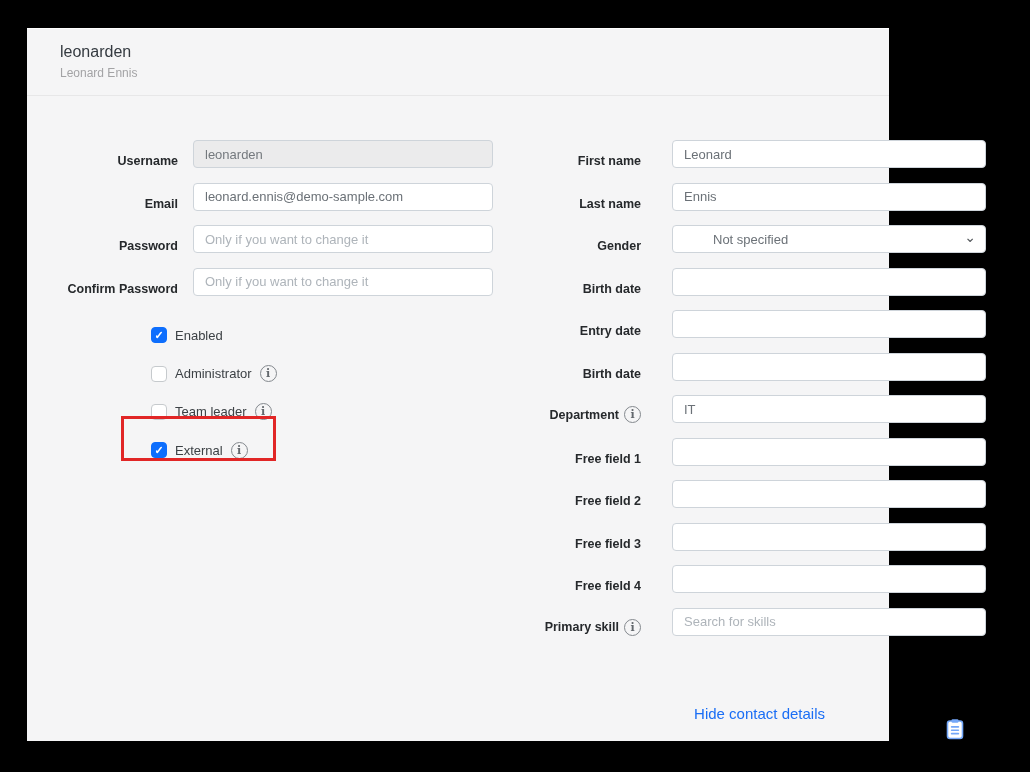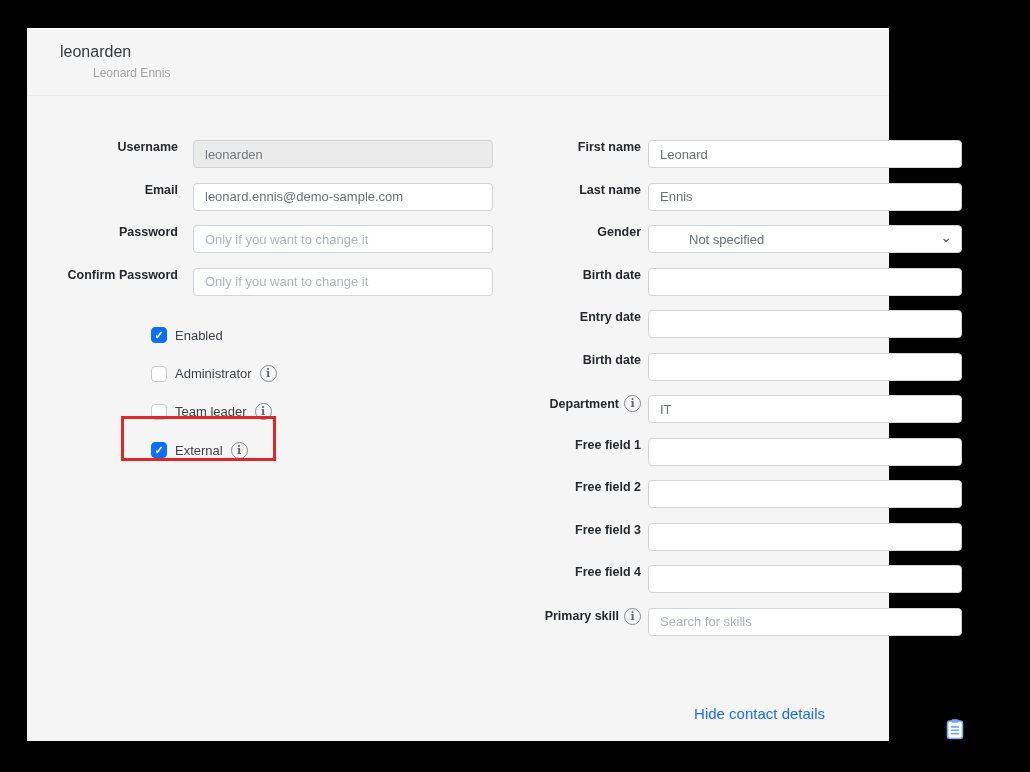--- a/index.html
+++ b/index.html
@@ -3,30 +3,30 @@
 <meta charset="utf-8">
 <style>
   * { box-sizing: border-box; margin: 0; padding: 0; }
   html,body { width:1030px; height:772px; background:#000; font-family:"Liberation Sans", sans-serif; }
   .frame { position:relative; width:1030px; height:772px; background:#000; overflow:hidden; }
   .page { position:absolute; left:27px; top:28px; width:862px; height:713px; background:#f5f5f6; border-top:1px solid #ffffff; }
 
   
   .header { position:absolute; left:0; top:0; width:100%; height:67px; padding:14px 33px 0 33px; border-bottom:1px solid #e7e7e8; }
   .title { font-size:16px; color:#343a40; font-weight:400; }
-  .subtitle { margin-top:5px; font-size:12px; color:#a3a3a5;margin-left:33px; }
+  .subtitle { margin-top:5px; font-size:12px; color:#a3a3a5; }
 
   
-  .frow { display:flex; align-items:flex-start; height:28px; margin-bottom:14.5px; }
+  .frow { display:flex; align-items:flex-end; height:28px; margin-bottom:14.5px; }
   .lbl { display:flex; align-items:center; justify-content:flex-end; gap:5px;
          font-size:12.5px; font-weight:700; color:#26292c; white-space:nowrap; }
   .col-left  { position:absolute; left:0;   top:111px; }
   .col-left  .lbl { width:151px; margin-right:15px; }
   .col-right { position:absolute; left:454px; top:111px; }
-  .col-right .lbl { width:160px; margin-right:7px; }
+  .col-right .lbl { width:160px; margin-right:31px; }
 
   .txt { height:28px; border:1px solid #ced4da; border-radius:4px; background:#fff;
          padding:0 11px; font-size:13px; color:#6b7177; font-family:"Liberation Sans", sans-serif; outline:none; }
   .txt::placeholder { color:#aeb4ba; }
   .col-left  .txt { width:300px; }
   .col-right .txt { width:314px; }
   .txt.disabled { background:#ebebec; color:#74797e; }
 
   .selectbox { position:relative; display:flex; align-items:center; }
   .selectbox .txt { padding-right:28px;padding-left:40px; }

